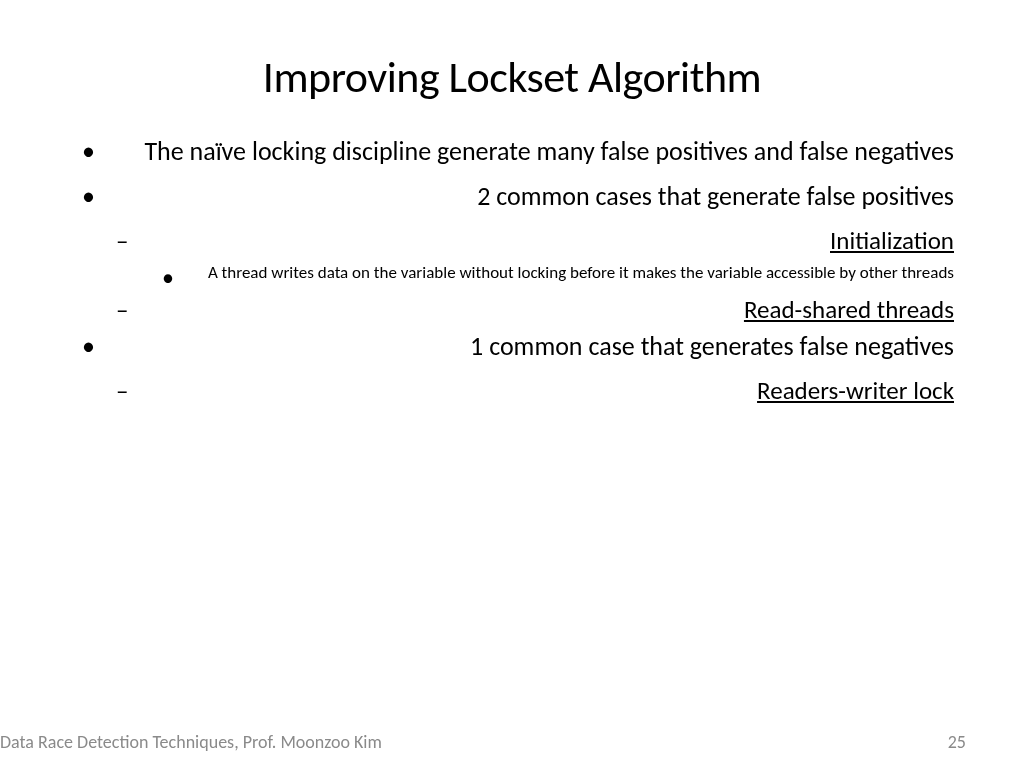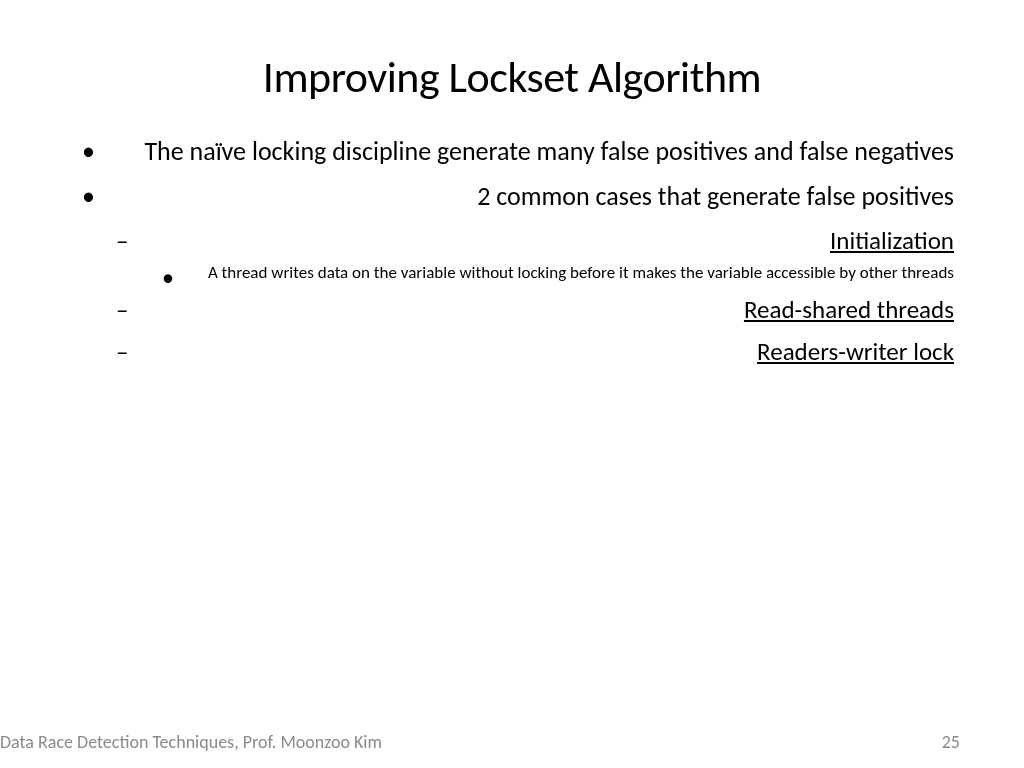--- a/index.html
+++ b/index.html
@@ -86,21 +86,21 @@
       color: #8a8a8a;
     }
     .footer-text {
       position: absolute;
       left: 0;
       width: 100%;
       text-align: left;
     }
     .footer-page {
       position: absolute;
-      right: 64px;
+      right: 58px;
     }
   </style>
 </head>
 <body>
 
 <div class="slide">
   <h1 class="title">Improving Lockset Algorithm</h1>
 
   <div class="content">
     <ul>
@@ -114,20 +114,23 @@
       <li class="bullet-l2">
         <span class="underline">Initialization</span>
       </li>
       <li class="bullet-l3">
         <span>A thread writes data on the variable without locking before it makes the variable accessible by other threads</span>
       </li>
       <li class="bullet-l2">
         <span class="underline">Read-shared threads</span>
       </li>
 
+      <li class="bullet-l1">
+        <span>1 common case that generates false negatives</span>
+      </li>
       <li class="bullet-l2">
         <span class="underline"> Readers-writer lock</span>
       </li>
     </ul>
   </div>
 
   <div class="footer">
     <span class="footer-text">Data Race Detection Techniques, Prof. Moonzoo Kim</span>
     <span class="footer-page">25</span>
   </div>

